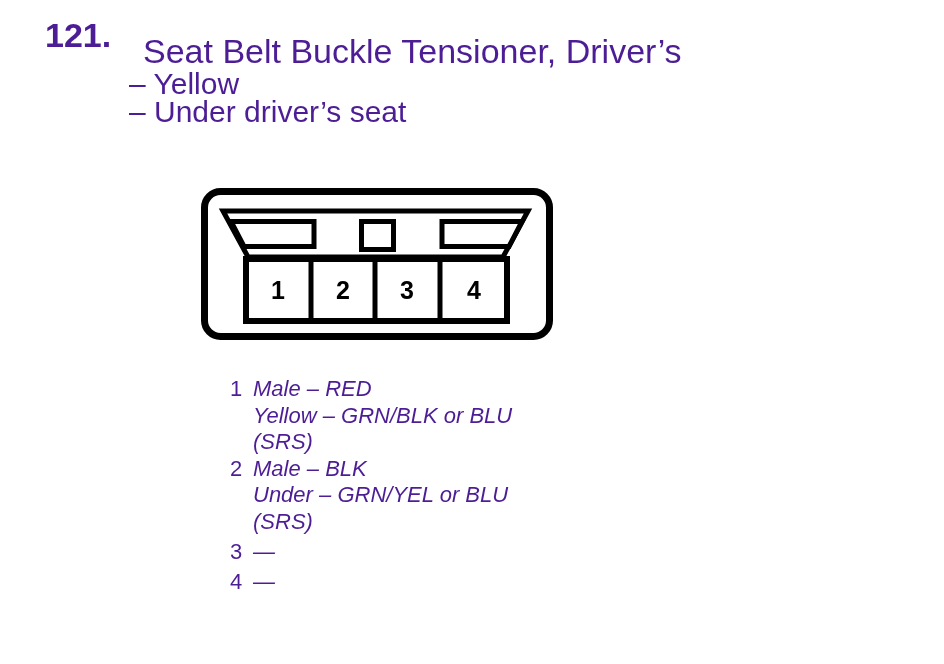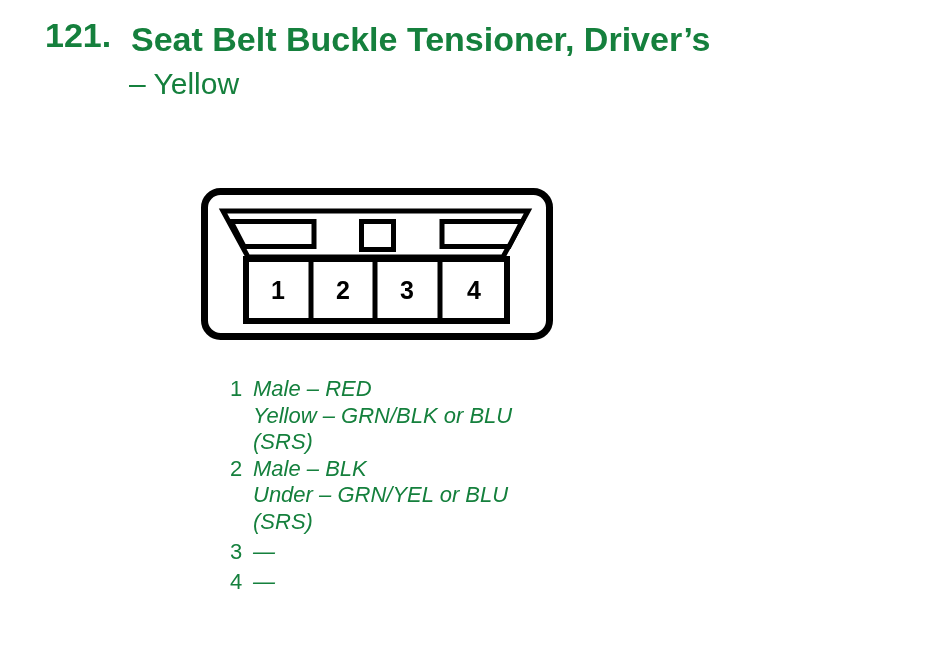--- a/index.html
+++ b/index.html
@@ -5,44 +5,44 @@
   html, body {
     margin: 0;
     padding: 0;
     background: #ffffff;
   }
   .page {
     position: relative;
     width: 944px;
     height: 664px;
     background: #ffffff;
-    color: #15803d;
+    color: #4c1d95;
     font-family: "Liberation Sans", sans-serif;
     overflow: hidden;
   }
 
   
   .heading {
     position: absolute;
     left: 45px;
     top: 16px;
     display: flex;
     font-size: 34px;
     font-weight: bold;
     line-height: 38px;
     white-space: nowrap;
   }
   .item-number {
     display: inline-block;
     width: 82px;
   }
   .heading h1 {
-    margin: 4px;
+    margin: 16px;
     font-size: 34px;
-    font-weight: bold;
+    font-weight: normal;
     line-height: 38px;
   }
 
   
   .attributes {
     position: absolute;
     left: 129px;
     top: 70px;
     font-size: 30px;
     line-height: 28px;
@@ -91,20 +91,21 @@
 
 <div class="page">
 
   <div class="heading">
     <span class="item-number">121.</span>
     <h1>Seat Belt Buckle Tensioner, Driver’s</h1>
   </div>
 
   <div class="attributes">
     <div>– Yellow</div>
+    <div>– Under driver’s seat</div>
   </div>
 
   <svg class="connector-svg" width="366" height="166" viewBox="195 183 366 166">
 
     <rect x="204.5" y="191.5" width="345" height="145" rx="16" fill="#ffffff" stroke="#000000" stroke-width="7"></rect>
 
     <path d="M 223,211 H 528 L 503,257 H 248 Z" fill="#ffffff" stroke="#000000" stroke-width="5"></path>
 
     <path d="M 231,221.5 L 314,221.5 L 314,246.5 L 244,246.5 Z" fill="#ffffff" stroke="#000000" stroke-width="5"></path>
 

